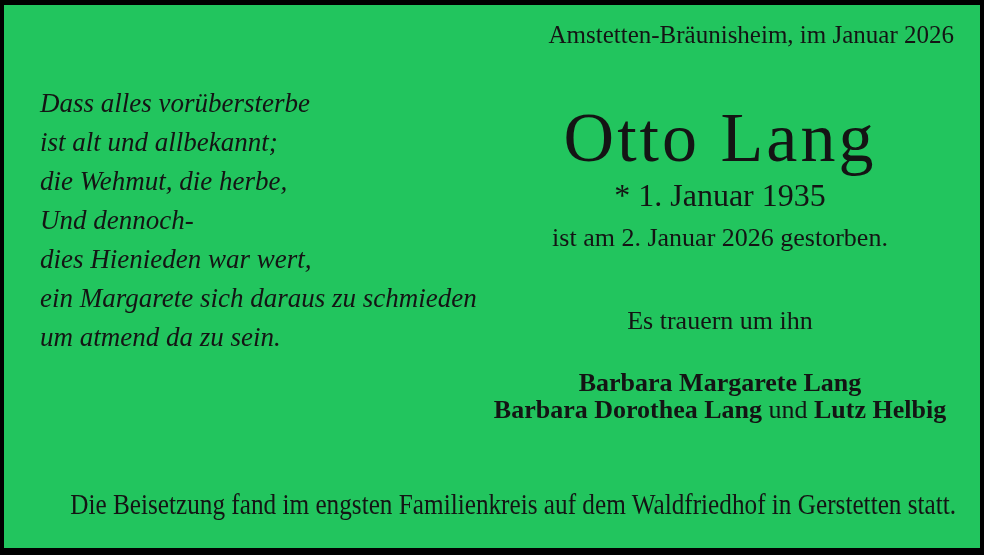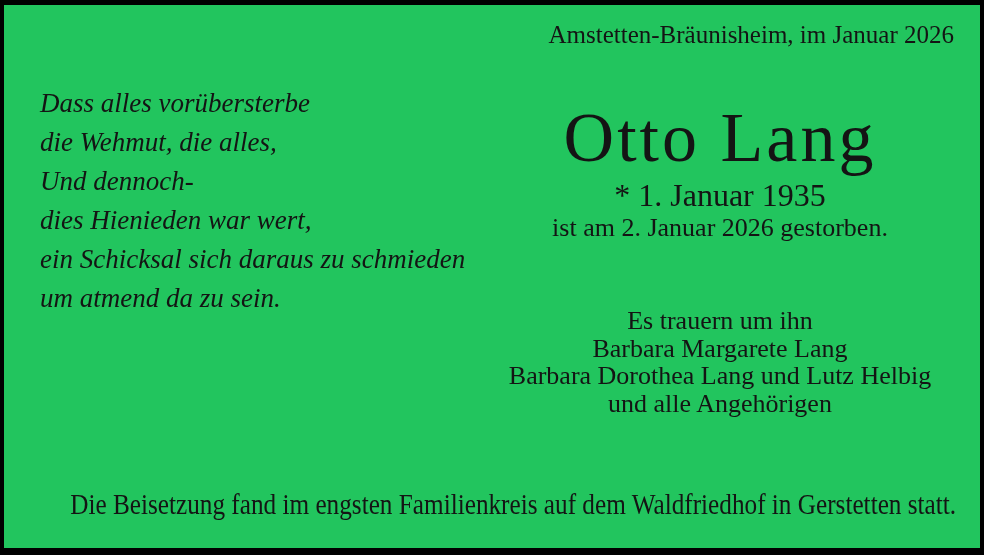--- a/index.html
+++ b/index.html
@@ -58,36 +58,37 @@
     position: absolute;
     left: 0;
     top: 172px;
     width: 100%;
     font-size: 32px;
     white-space: nowrap;
   }
   .death-line {
     position: absolute;
     left: 0;
-    top: 208px;
+    top: 218px;
     width: 100%;
     font-size: 26px;
     white-space: nowrap;
   }
   .mourners {
     position: absolute;
     left: 0;
     top: 302px;
     width: 100%;
     font-size: 26px;
     line-height: 27.5px;
     white-space: nowrap;
   }
   .mourners .bold {
-    font-weight: normal;
+    font-weight: bold;
+    margin-top: 34px;
   }
   .footer-line {
     position: absolute;
     left: 0;
     top: 483px;
     width: 100%;
     text-align: right;
     white-space: nowrap;
   }
   .footer-line .condensed {
@@ -100,39 +101,39 @@
 </style>
 </head>
 <body>
 
 <div class="page">
 
   <div class="dateline">Amstetten-Bräunisheim, im Januar 2026</div>
 
   <div class="poem">
     <div>Dass alles vorübersterbe</div>
-    <div>die Wehmut, die alles,</div>
+    <div>ist alt und allbekannt;</div>
+    <div>die Wehmut, die herbe,</div>
     <div>Und dennoch-</div>
     <div>dies Hienieden war wert,</div>
-    <div>ein Schicksal sich daraus zu schmieden</div>
+    <div>ein Margarete sich daraus zu schmieden</div>
     <div>um atmend da zu sein.</div>
   </div>
 
   <div class="main-col">
     <div class="deceased-name">Otto Lang</div>
 
     <div class="birth-line">* 1. Januar 1935</div>
 
     <div class="death-line">ist am 2. Januar 2026 gestorben.</div>
 
     <div class="mourners">
       <div>Es trauern um ihn</div>
       <div class="bold">Barbara Margarete Lang</div>
       <div><span class="bold">Barbara Dorothea Lang</span><span> und </span><span class="bold">Lutz Helbig</span></div>
-      <div>und alle Angehörigen</div>
     </div>
   </div>
 
   <div class="footer-line">
     <span class="condensed">Die Beisetzung fand im engsten Familienkreis auf dem Waldfriedhof in Gerstetten statt.</span>
   </div>
 
 </div>
 
 </body></html>

